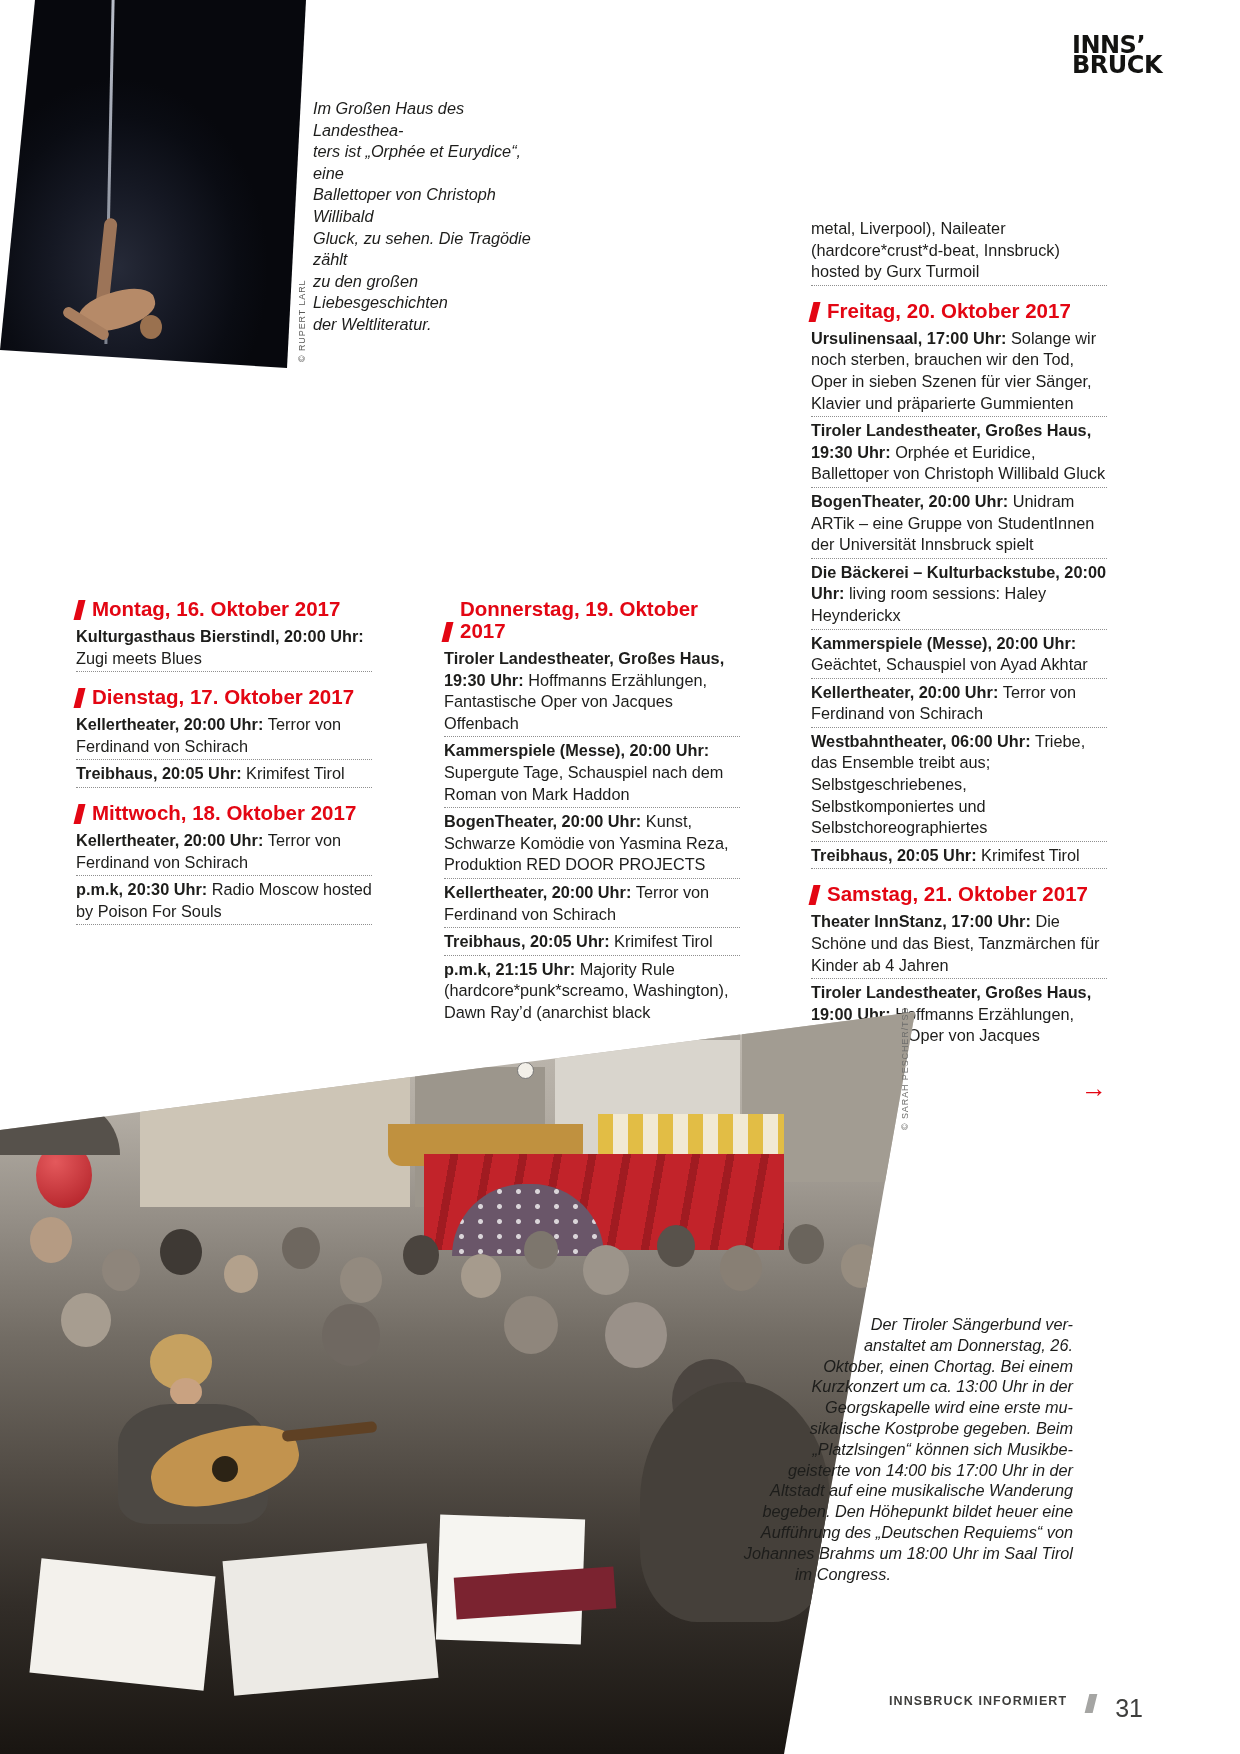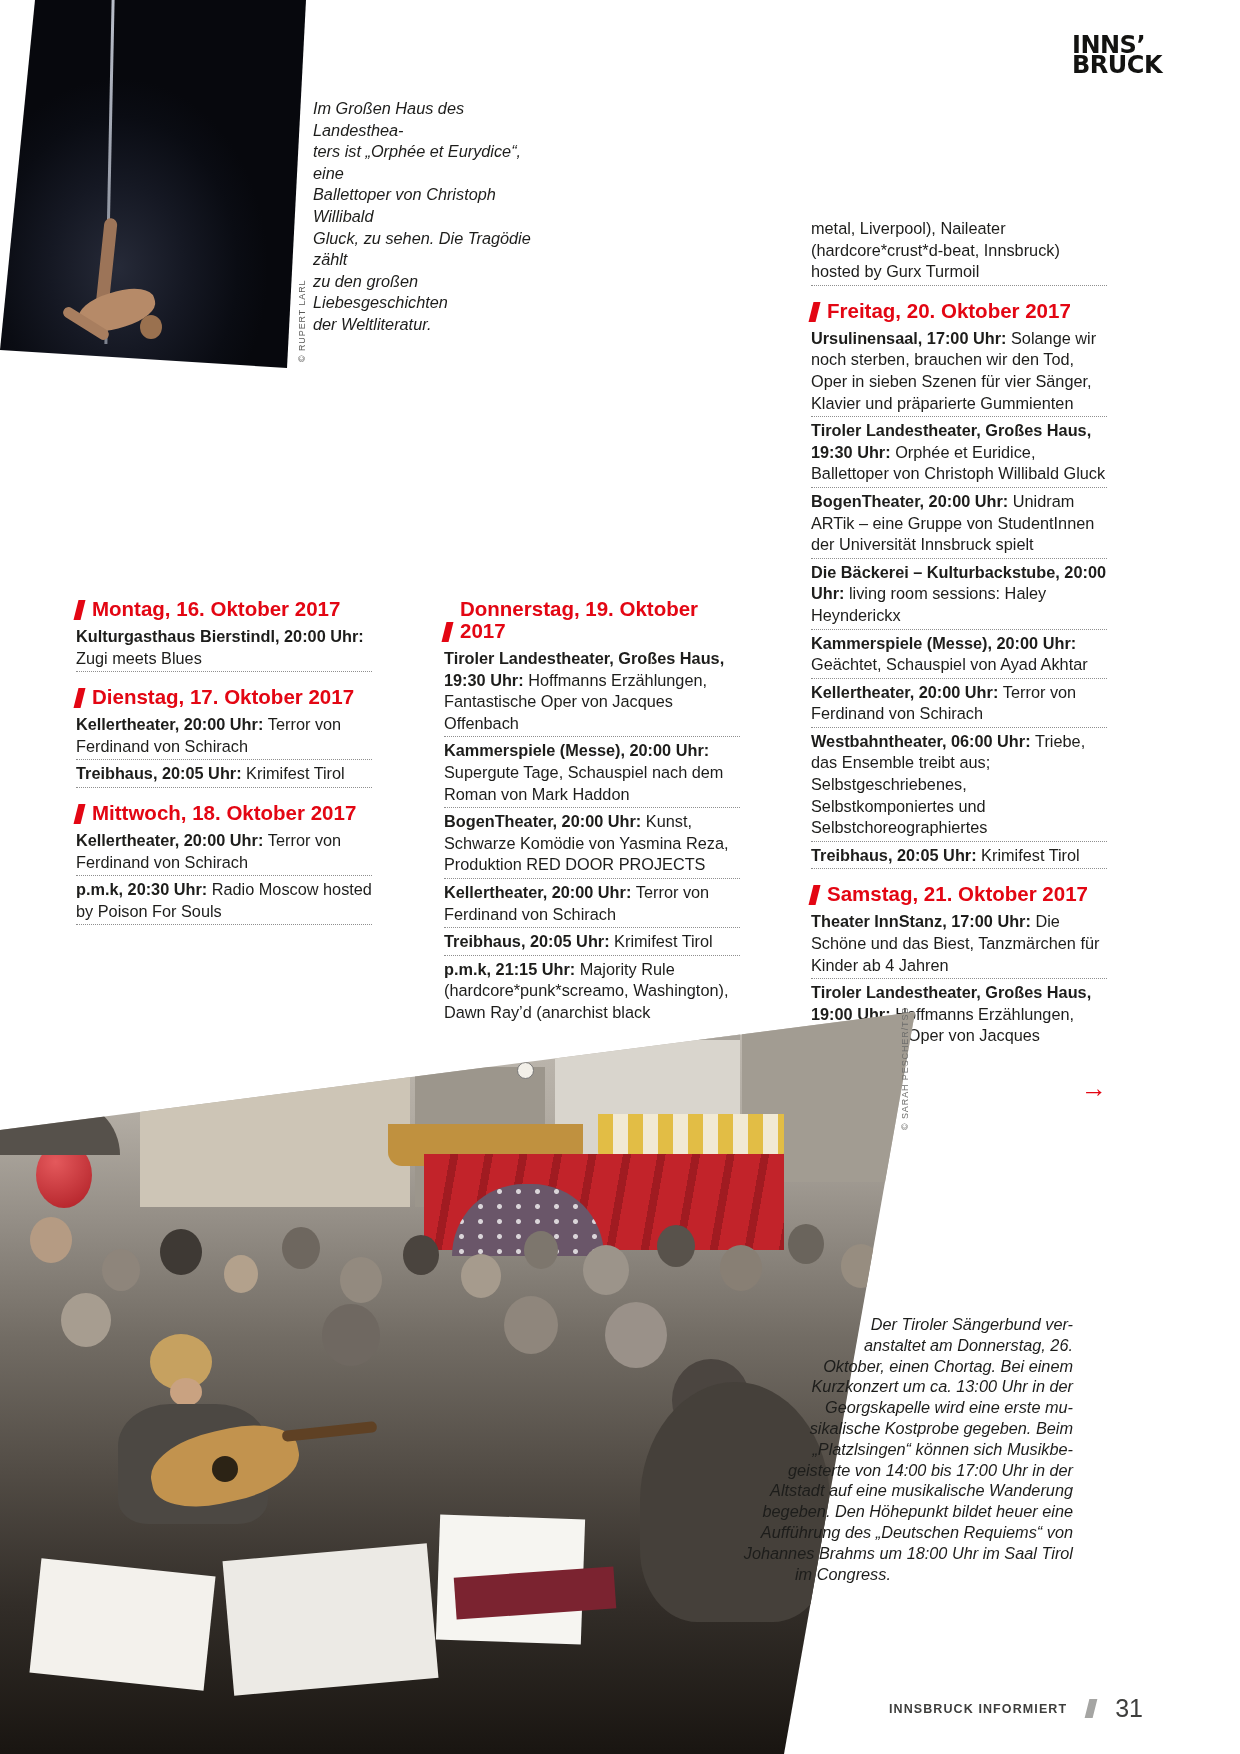--- a/index.html
+++ b/index.html
@@ -83,21 +83,21 @@
   #sheet-1{left:35px;top:555px;width:175px;height:115px;background:#f3f1ec;transform:rotate(6deg);}
   #sheet-2{left:228px;top:540px;width:205px;height:135px;background:#eceae5;transform:rotate(-5deg);}
   #sheet-3{left:438px;top:505px;width:145px;height:125px;background:#f6f5f1;transform:rotate(2deg);}
   #folder{left:455px;top:560px;width:160px;height:42px;background:#7b2330;transform:rotate(-4deg);}
 
   
   #bottom-caption{position:absolute;left:700px;top:1298px;width:373px;line-height:20.8px;margin-top:16px;}
   #bottom-caption .bcap-line{text-align:right;}
   #bottom-caption .bcap-line.last{text-align:left;padding-left:95px;font-style:italic;}
 
-  #footer{position:absolute;right:97px;top:1694px;display:flex;align-items:center;gap:20px;}
+  #footer{position:absolute;right:97px;top:1694px;display:flex;gap:20px;}
   #footer .brand{font-size:12.5px;font-weight:700;letter-spacing:1.1px;color:#3e3e3c;}
   #footer .fslash{width:8px;height:19px;background:#a5a5a3;transform:skewX(-14deg);}
   #footer .page-num{font-size:25px;color:#3e3e3c;}
 </style>
 </head>
 <body>
 
 <div id="page">
 
   <div id="photo-top">

